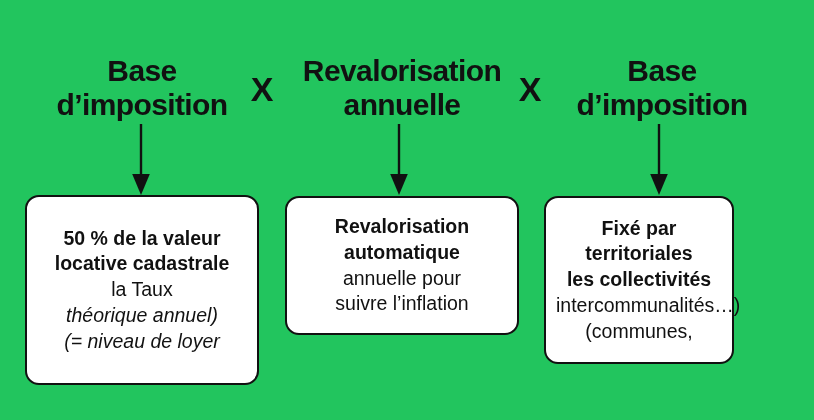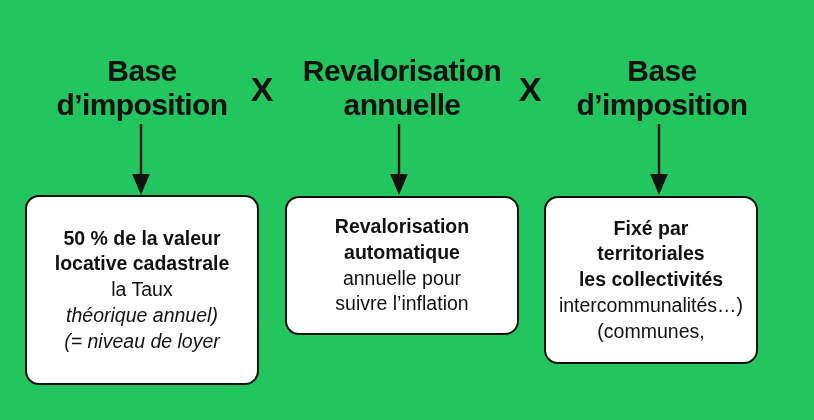--- a/index.html
+++ b/index.html
@@ -77,21 +77,21 @@
     border-radius: 14px;
     background: #ffffff;
     text-align: center;
     display: flex;
     flex-direction: column;
     justify-content: center;
     padding: 6px 10px;
   }
   .box-1 { left: 25px;  top: 195px; width: 234px; height: 190px; }
   .box-2 { left: 285px; top: 196px; width: 234px; height: 139px; }
-  .box-3 { left: 544px; top: 196px; width: 214px; height: 168px; }
+  .box-3 { left: 544px; top: 196px; width: 190px; height: 168px; }
 
   .line {
     display: block;
     font-size: 19.5px;
     line-height: 1.32;
     color: #111111;
     white-space: nowrap;
   }
   .line.bold   { font-weight: bold; }
   .line.italic { font-style: italic; }

